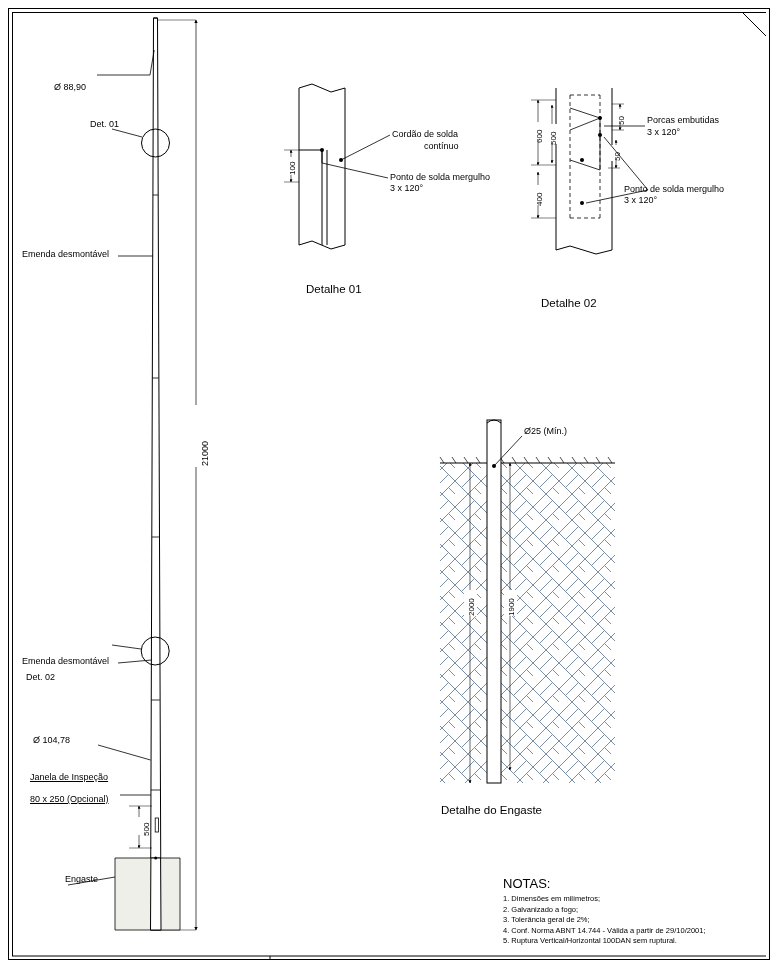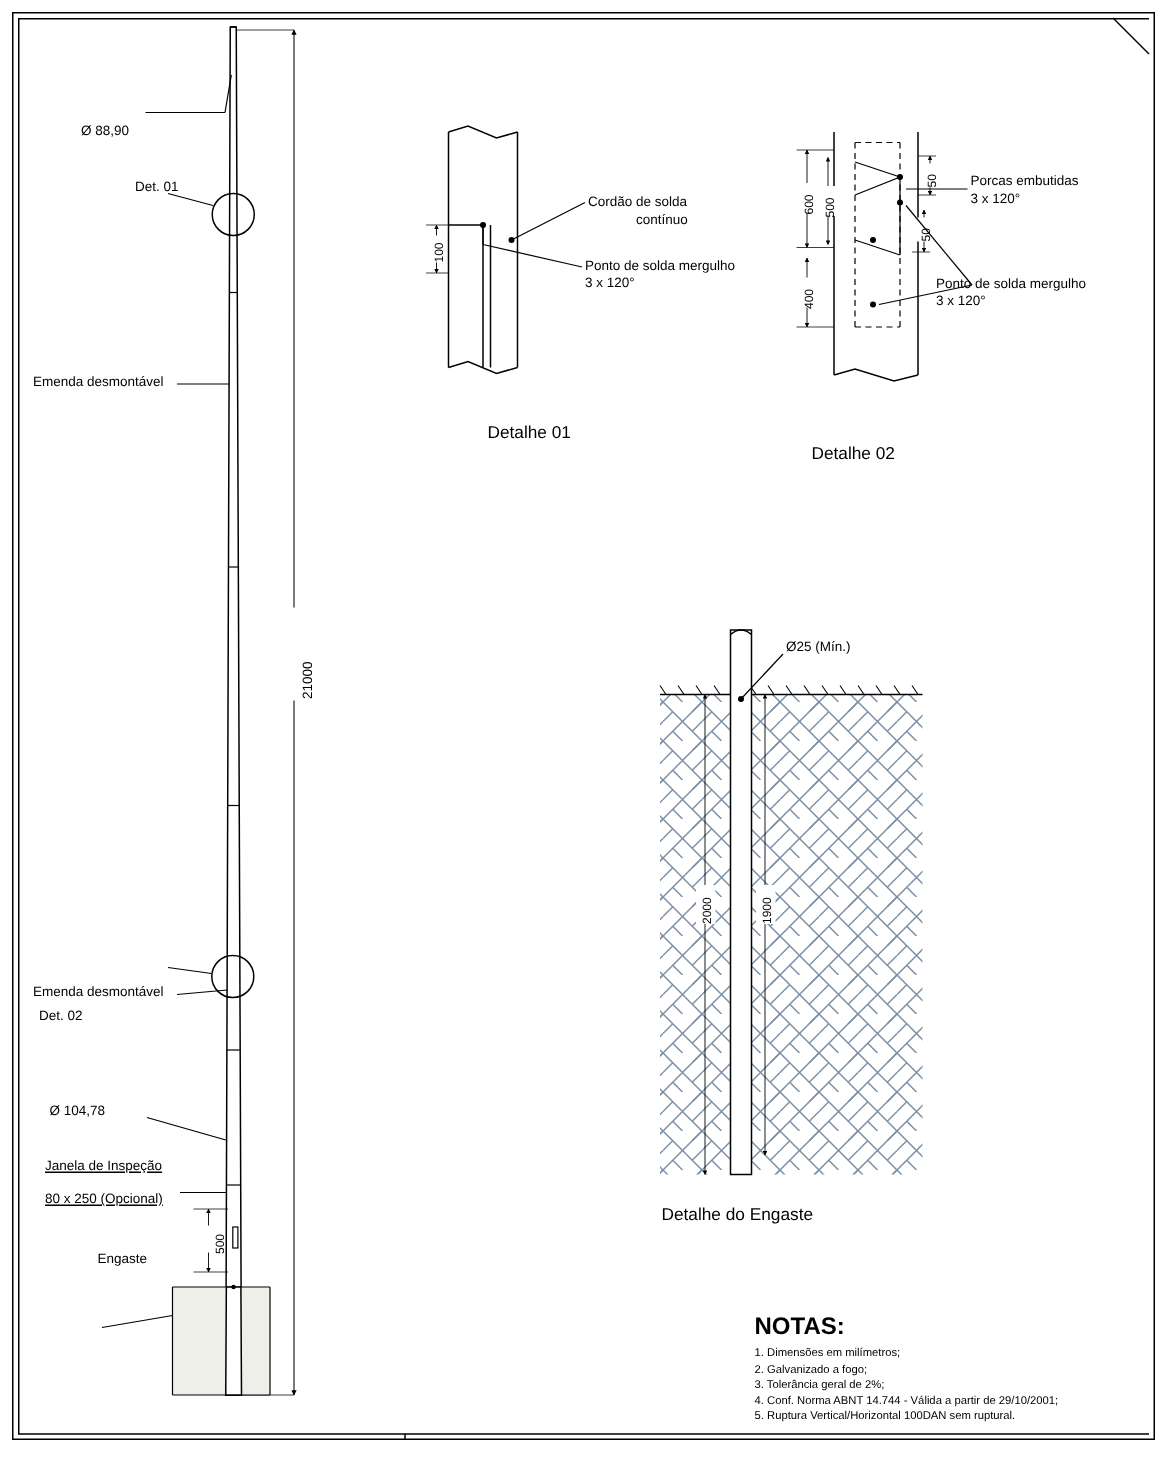--- a/index.html
+++ b/index.html
@@ -58,22 +58,22 @@
     transform: rotate(-90deg);
     transform-origin: left top;
   }
   .notes {
     position: absolute;
     left: 503px;
     top: 876px;
     width: 262px;
   }
   .notes-title {
-    font-size: 16px;
-    font-weight: bold;
+    font-size: 13px;
+    font-weight: normal;
     margin-bottom: 3px;
   }
   .notes-line {
     font-size: 7.5px;
     line-height: 10.5px;
     white-space: pre;
   }
 </style>
 </head>
 <body>
@@ -279,28 +279,28 @@
   <div class="lbl" style="left:54px; top:68px;margin-top:14px;">Ø 88,90</div>
   <div class="lbl" style="left:90px; top:119px;">Det. 01</div>
   <div class="lbl" style="left:22px; top:249px;">Emenda desmontável</div>
   <div class="lbl rot90" style="left:200px; top:466px;">21000</div>
   <div class="lbl" style="left:26px; top:672px;">Det. 02</div>
   <div class="lbl" style="left:22px; top:656px;">Emenda desmontável</div>
   <div class="lbl" style="left:33px; top:735px;">Ø 104,78</div>
   <div class="lbl" style="left:30px; top:772px;text-decoration:underline;">Janela de Inspeção</div>
   <div class="lbl" style="left:30px; top:794px;text-decoration:underline;">80 x 250 (Opcional)</div>
   <div class="lbl sm rot90" style="left:142px; top:836px;">500</div>
-  <div class="lbl" style="left:33px; top:834px;padding-left:32px;">Engaste</div>
+  <div class="lbl" style="left:33px; top:874px;padding-left:32px;">Engaste</div>
 
   <div class="lbl sm rot90" style="left:288px; top:175px;">100</div>
   <div class="lbl" style="left:392px; top:129px;">Cordão de solda</div>
   <div class="lbl" style="left:424px; top:141px;">contínuo</div>
   <div class="lbl" style="left:390px; top:172px;">Ponto de solda mergulho</div>
   <div class="lbl" style="left:390px; top:183px;">3 x 120°</div>
-  <div class="lbl ttl" style="left:325px; top:284px;">Detalhe 01</div>
+  <div class="lbl ttl" style="left:306px; top:284px;">Detalhe 01</div>
 
   <div class="lbl sm rot90" style="left:535px; top:143px;">600</div>
   <div class="lbl sm rot90" style="left:549px; top:145px;">500</div>
   <div class="lbl sm rot90" style="left:535px; top:206px;">400</div>
   <div class="lbl sm rot90" style="left:617px; top:125px;">50</div>
   <div class="lbl sm rot90" style="left:613px; top:161px;">50</div>
   <div class="lbl" style="left:647px; top:115px;">Porcas embutidas</div>
   <div class="lbl" style="left:647px; top:127px;">3 x 120°</div>
   <div class="lbl" style="left:624px; top:184px;">Ponto de solda mergulho</div>
   <div class="lbl" style="left:624px; top:195px;">3 x 120°</div>

